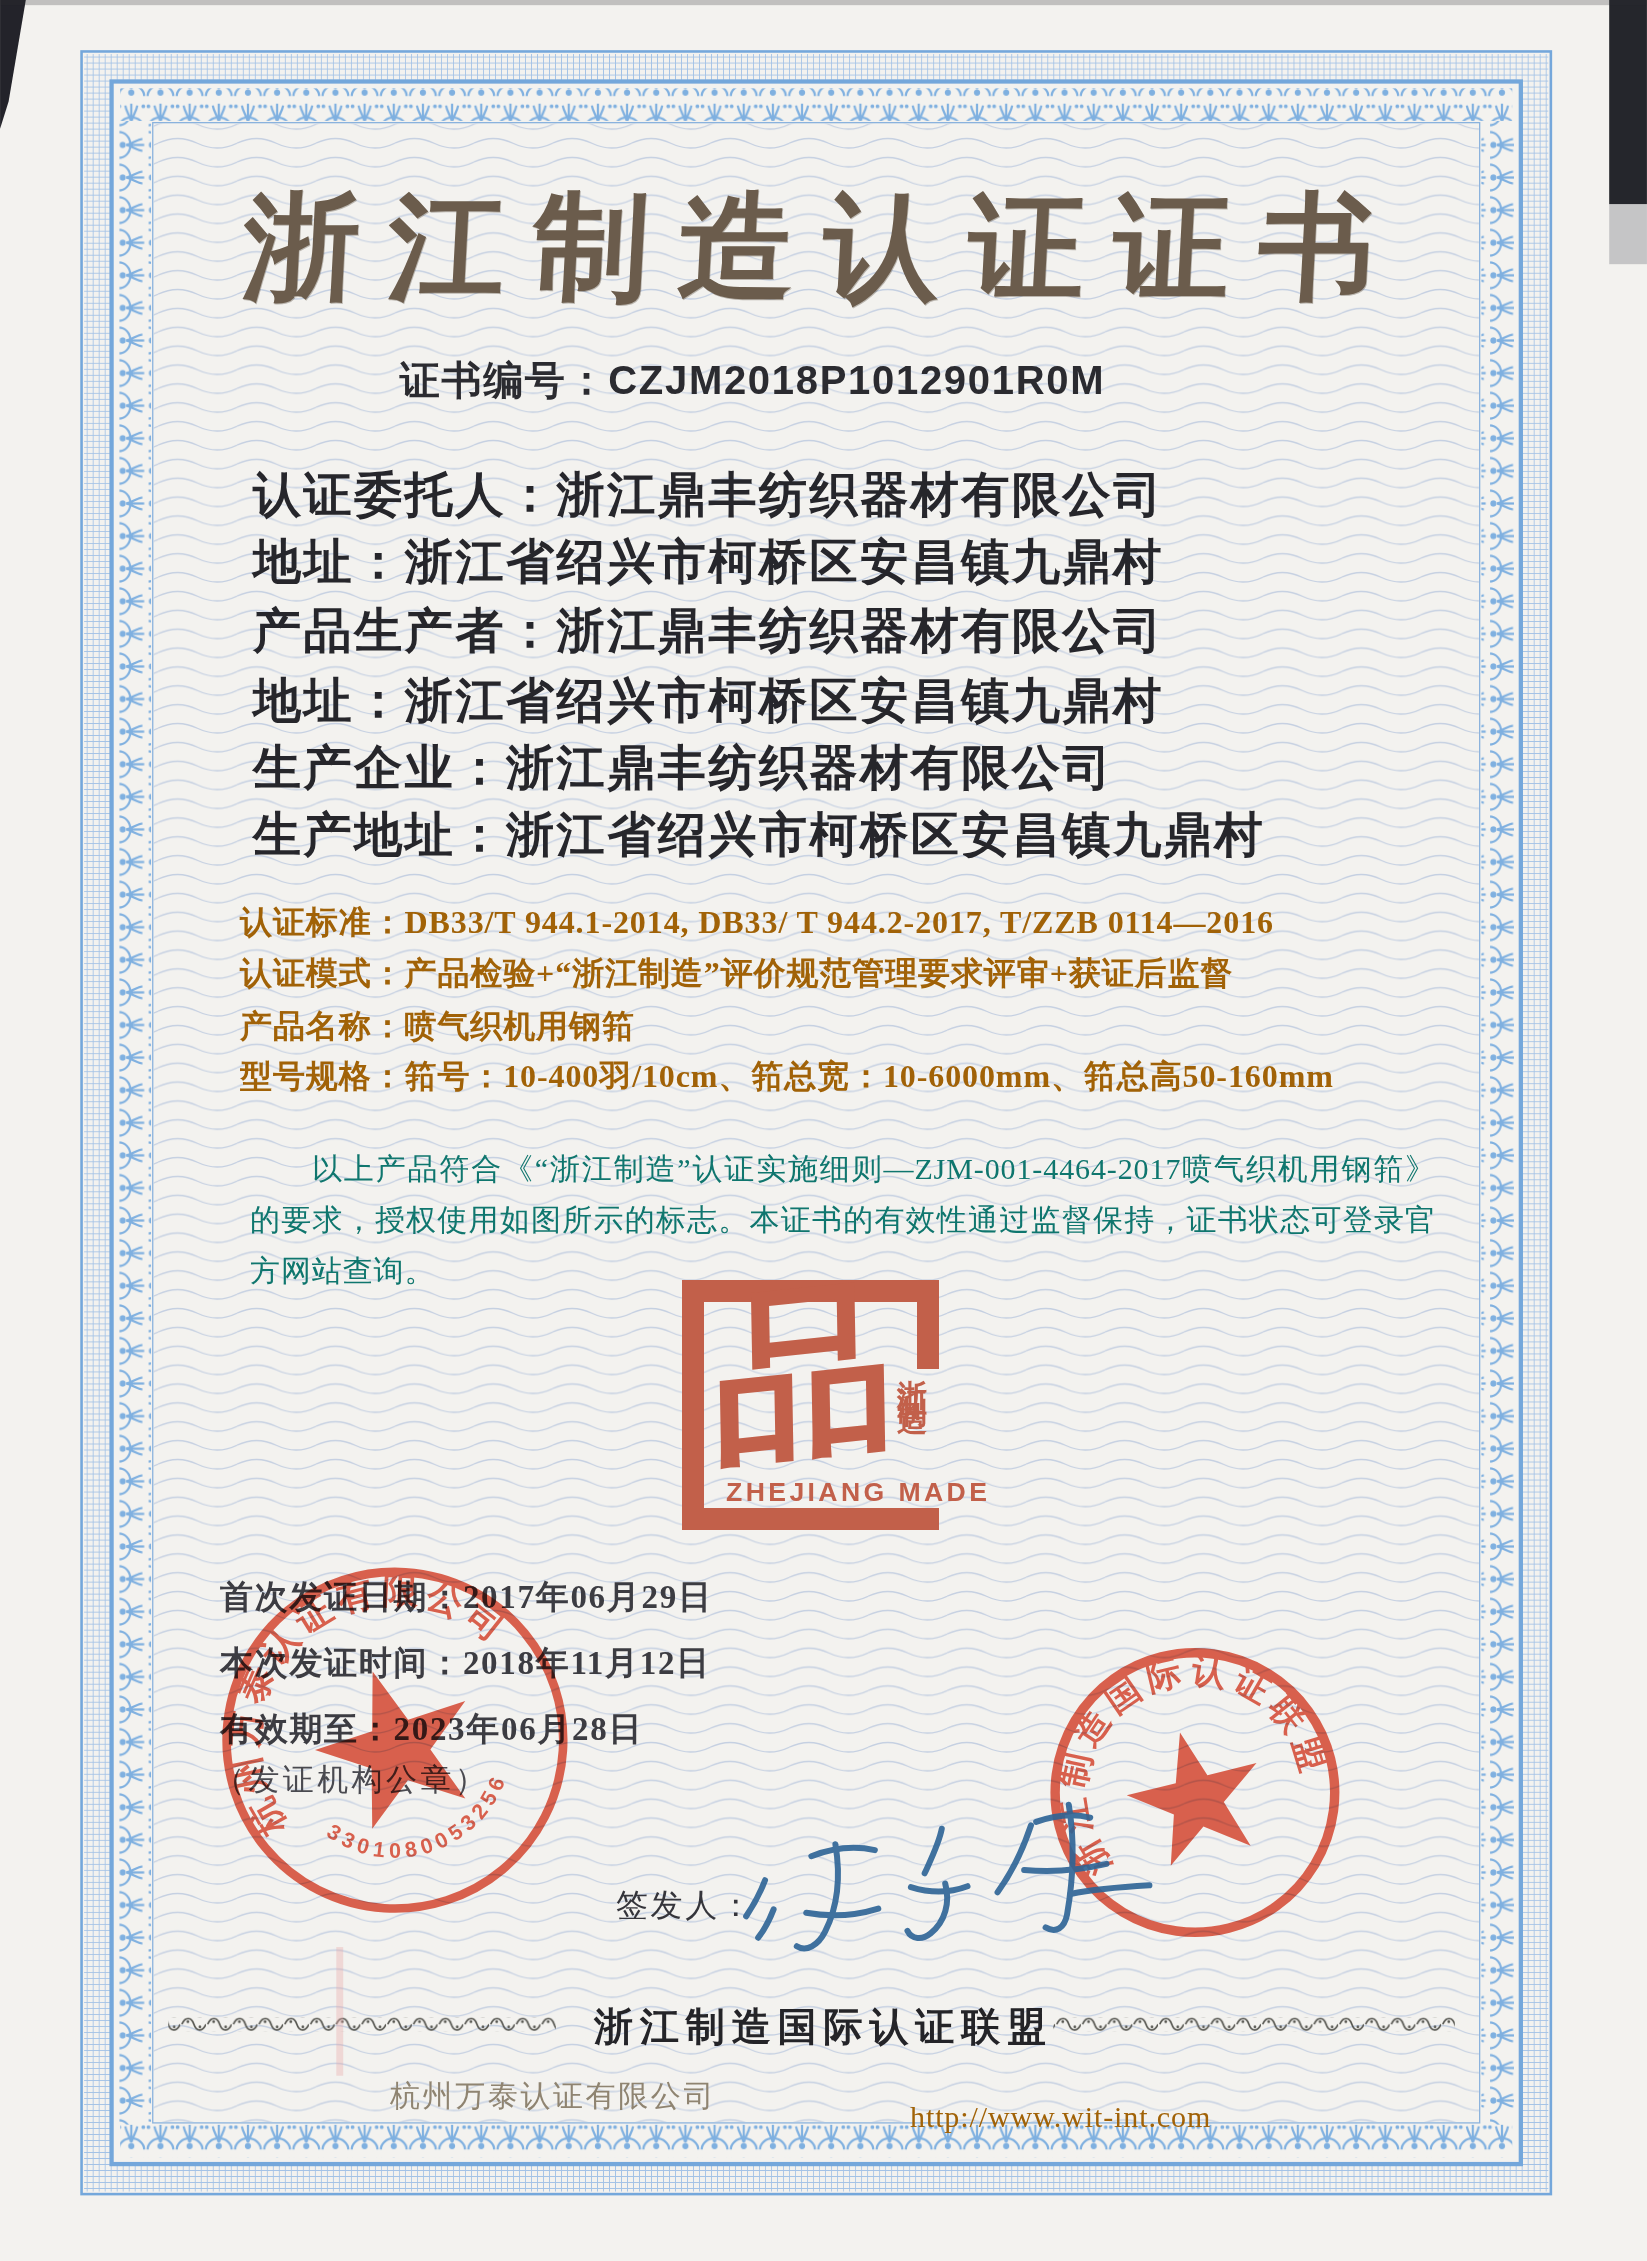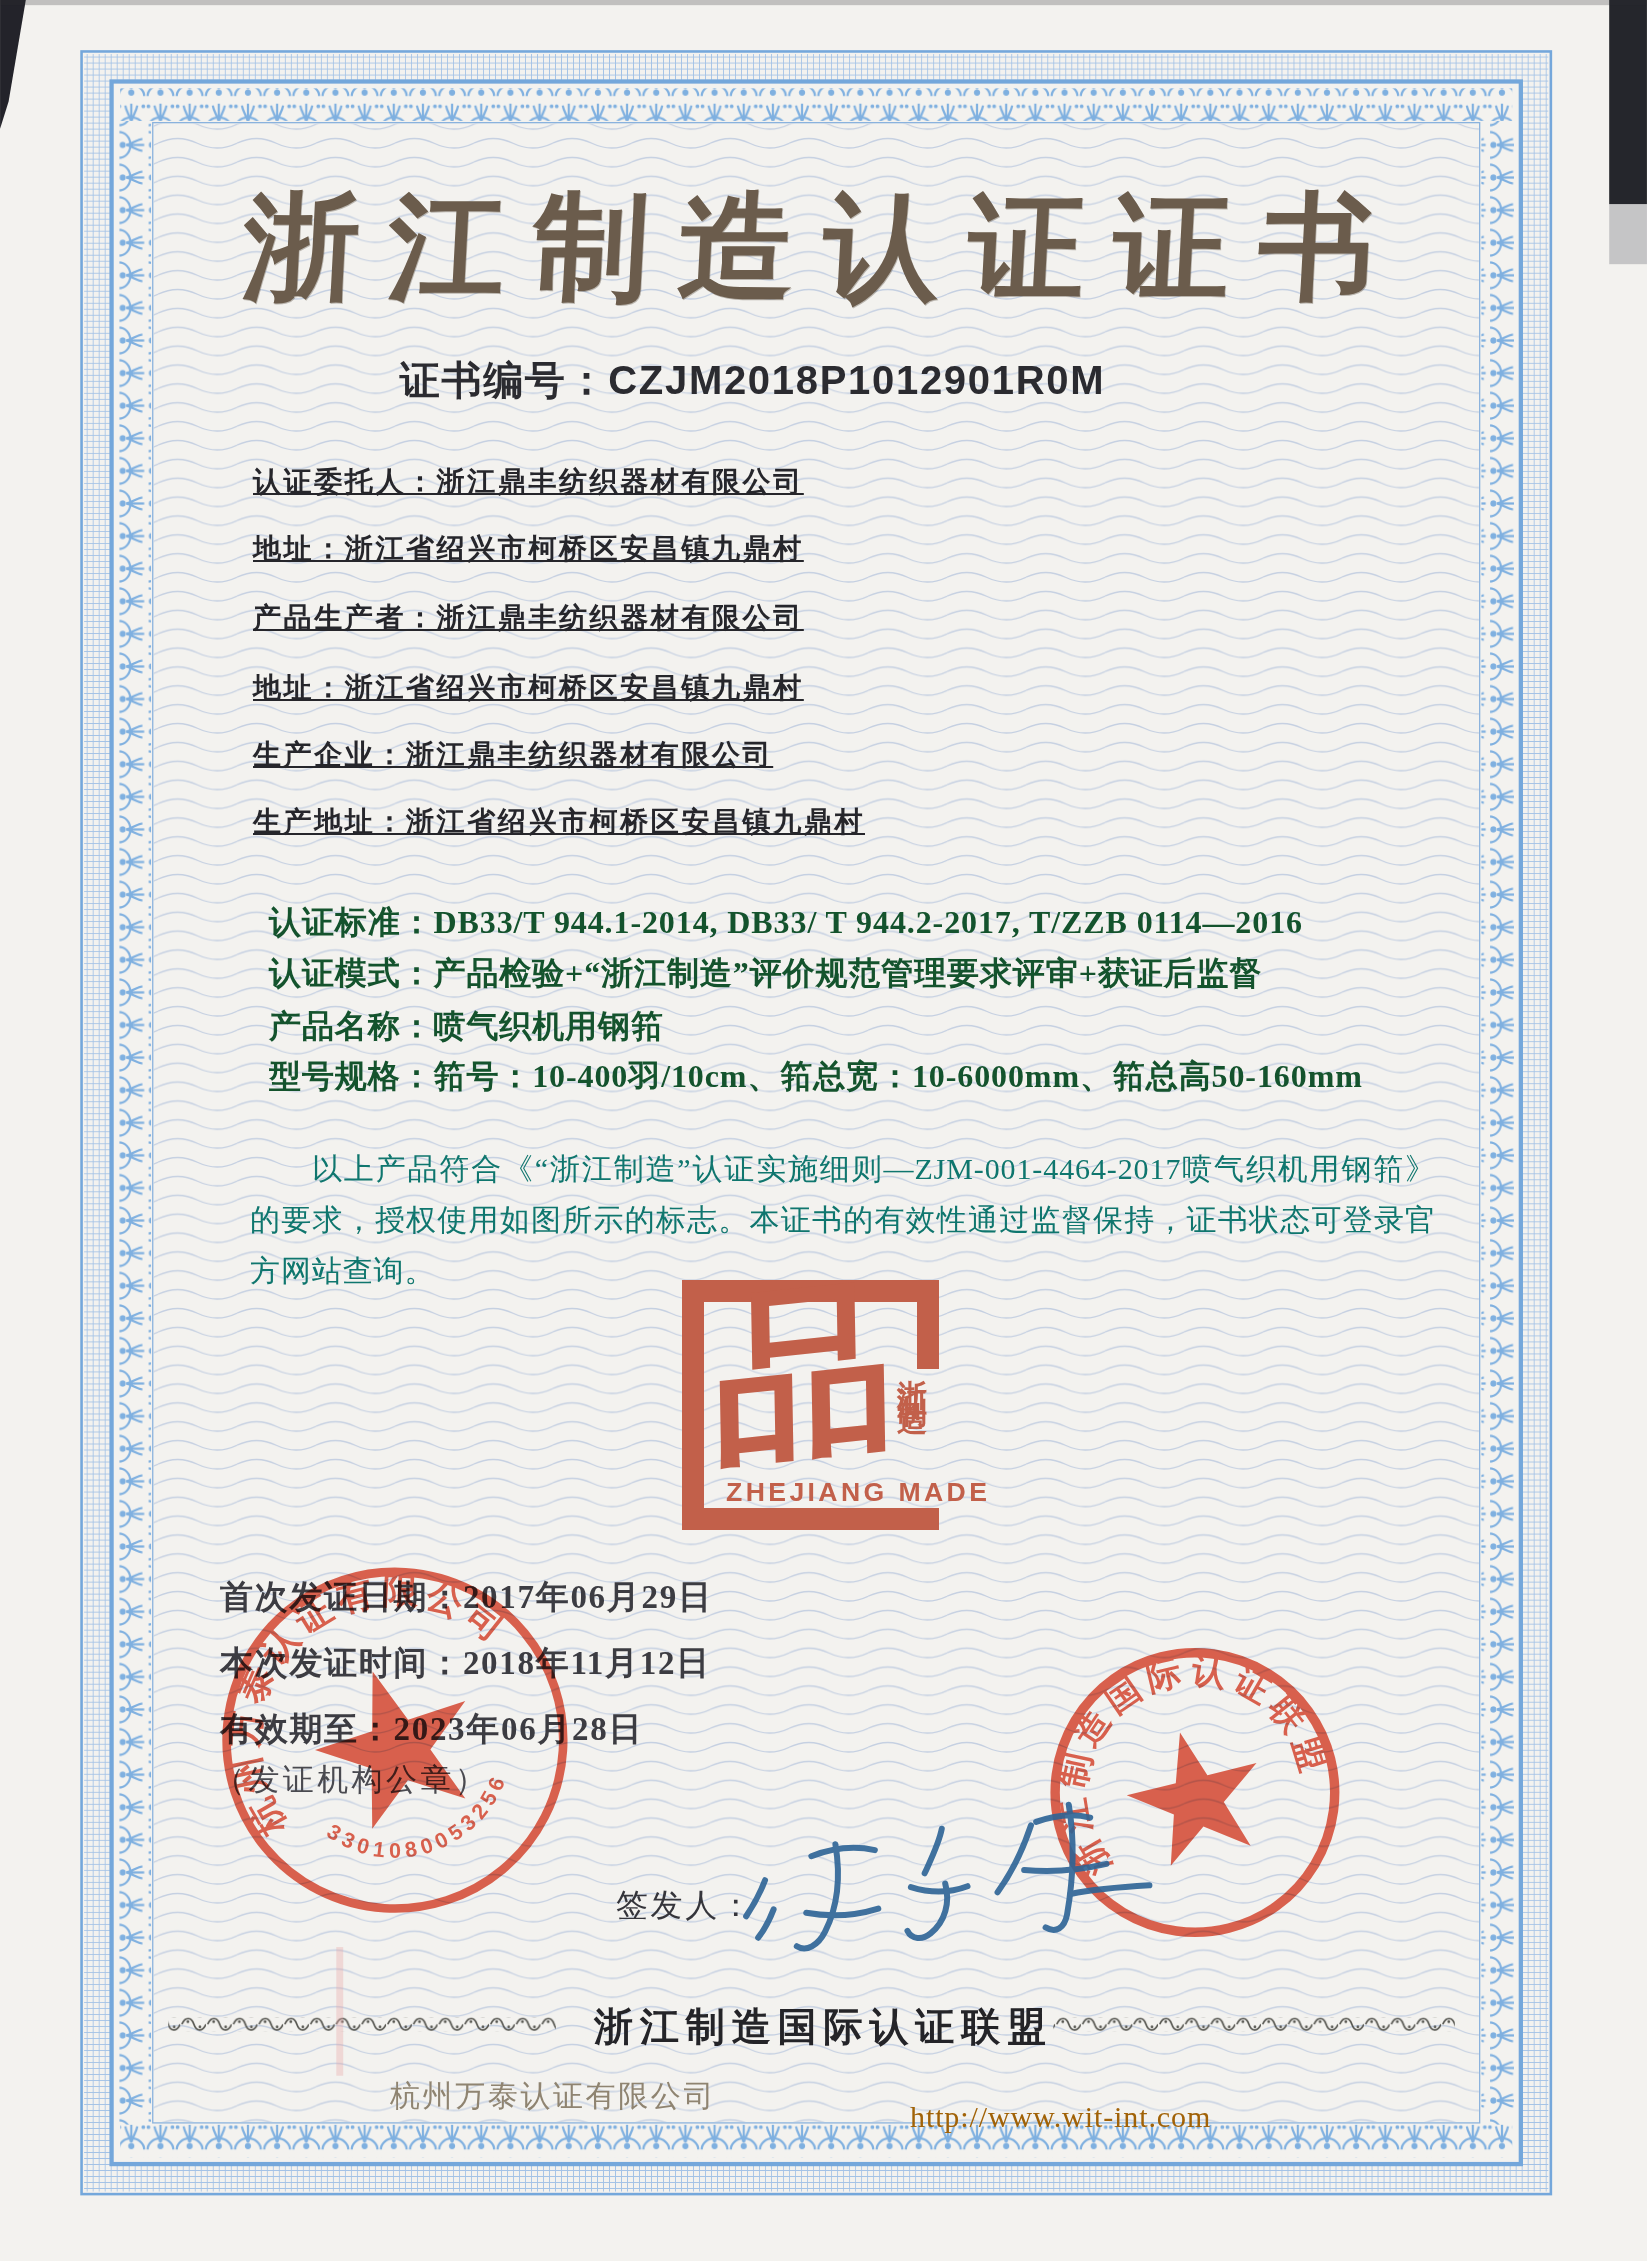--- a/index.html
+++ b/index.html
@@ -20,27 +20,26 @@
     white-space:nowrap;
   }
   .certno{
     left:0;top:353px;width:1505px;text-align:center;z-index:3;
     font-size:40px;font-weight:700;color:#2b2b30;letter-spacing:1.7px;
     font-family:"Liberation Sans","DejaVu Sans",sans-serif;
     white-space:nowrap;
   }
   .info-line{
     left:253px;width:1244px;z-index:3;
-    font-size:28px;font-weight:700;letter-spacing:2.6px;color:#26262b;
-    white-space:nowrap;
-    text-decoration:underline;
+    font-size:48px;font-weight:700;letter-spacing:2.6px;color:#26262b;
+    white-space:nowrap;
   }
   .spec-line{
-    left:269px;width:1270px;z-index:3;
-    font-size:32px;font-weight:600;letter-spacing:0.9px;color:#14532d;
+    left:240px;width:1270px;z-index:3;
+    font-size:32px;font-weight:600;letter-spacing:0.9px;color:#a16207;
     white-space:nowrap;
   }
   .para{
     left:250px;top:1143px;width:1186px;z-index:3;
     font-size:30px;line-height:51px;color:#0f766e;
     text-align:justify;text-indent:62px;letter-spacing:0.9px;
   }
   .date-line{
     left:220px;z-index:3;font-size:33px;font-weight:600;
     letter-spacing:1.7px;color:#3c3c42;white-space:nowrap;text-align:right;

